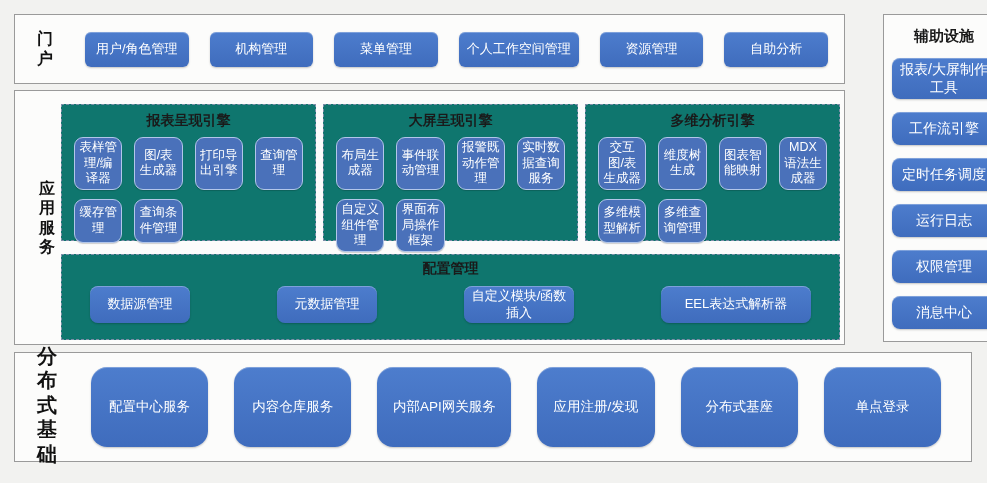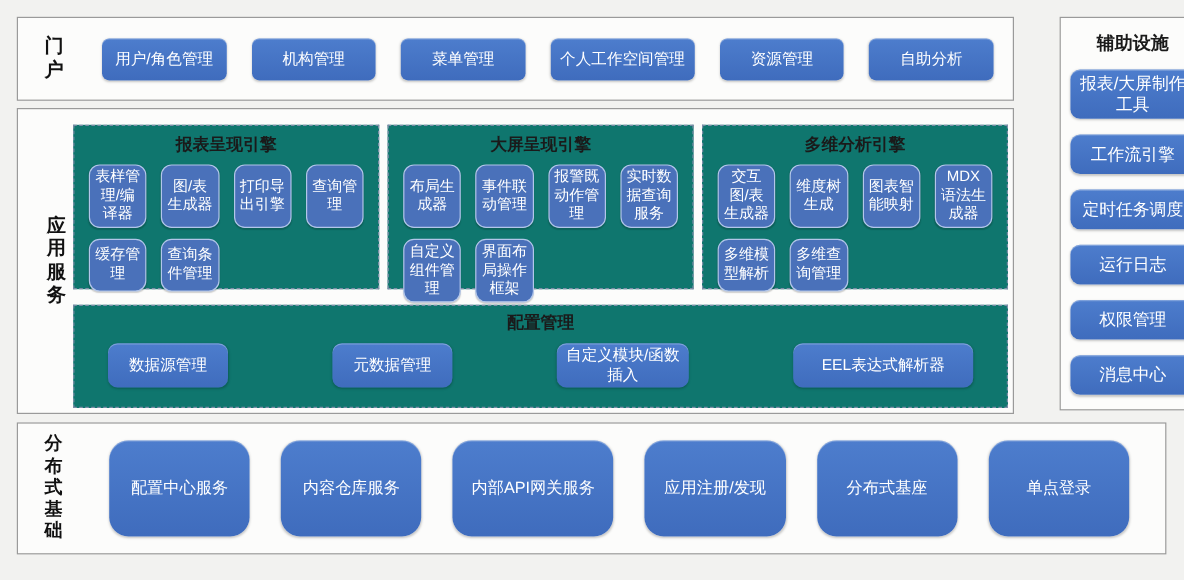--- a/index.html
+++ b/index.html
@@ -90,21 +90,21 @@
   }
   .aux-title { font-weight:bold; font-size:15px; margin:3px 0 12px; }
   .aux-btns { display:flex; flex-direction:column; gap:13px; width:100%; }
   .aux-btns .btn { min-height:33px; font-size:14px; border-radius:8px; }
   
   .section-dist {
     left:14px; top:352px; width:958px; height:110px;
     display:flex; align-items:center;
     padding:0 30px 0 22px;
   }
-  .section-dist .vlabel { font-size:15px; width:16px; }
+  .section-dist .vlabel { font-size:20px; width:16px;font-family:Liberation Mono, monospace; }
   .dist-btns { flex:1; display:flex; gap:26px; margin-left:38px; align-items:center; }
   .dist-btns .btn { height:80px; border-radius:16px; flex:1; font-size:13.5px; }
   .dist-btns .btn:nth-child(3) { flex:1.16; }
 </style>
 </head>
 <body>
 
 <div class="section section-portal">
   <div class="vlabel">门户</div>
   <div class="portal-btns">

